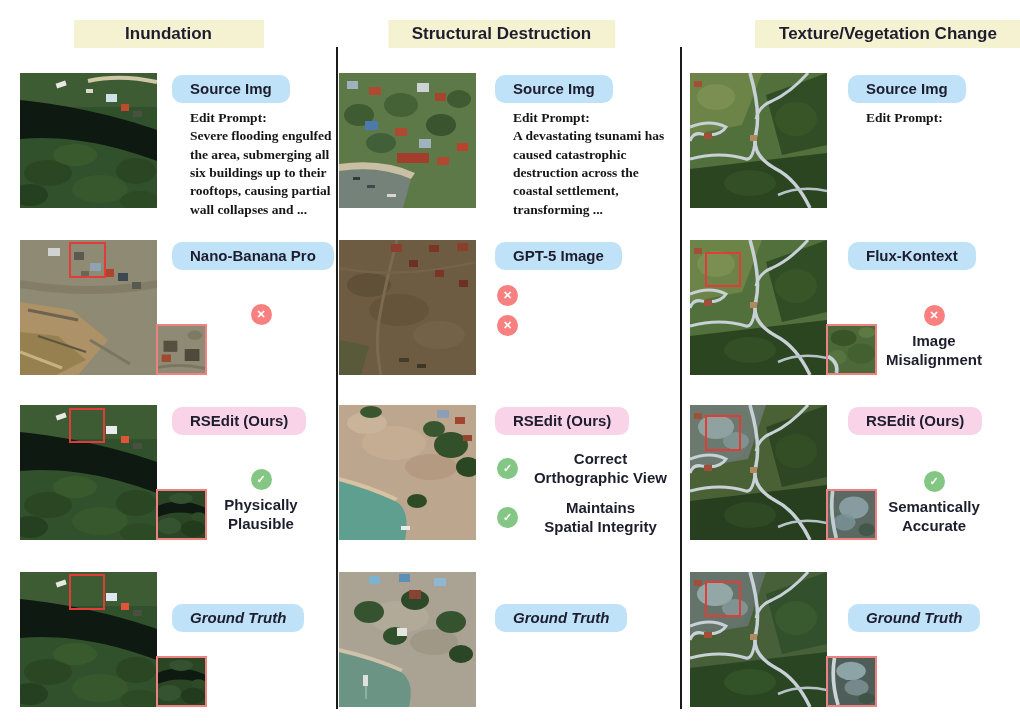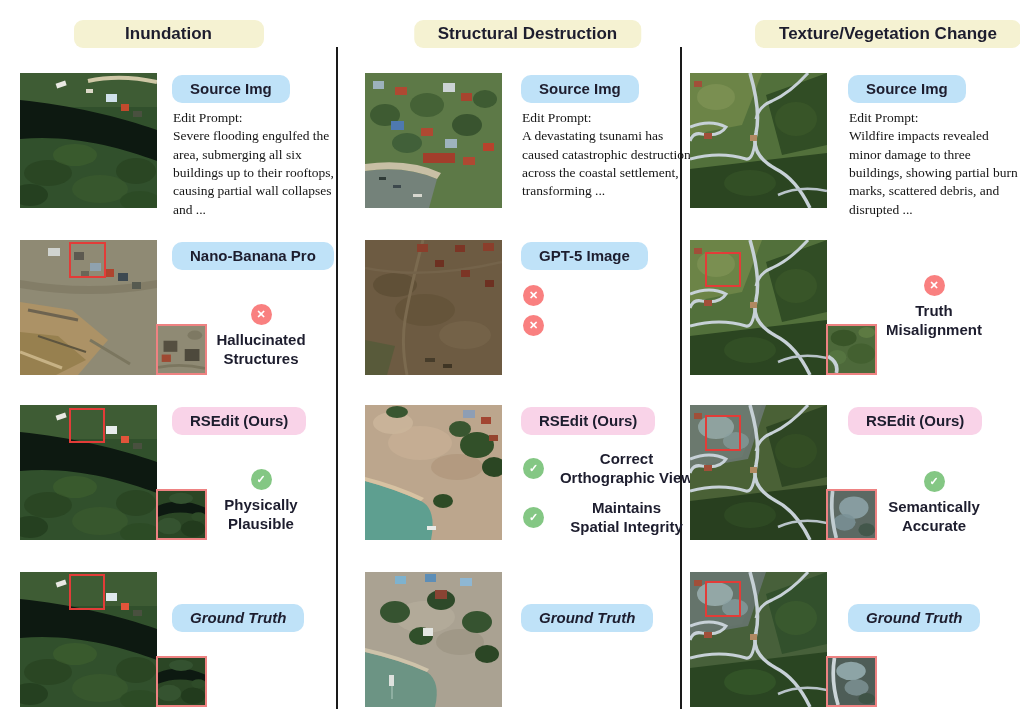--- a/index.html
+++ b/index.html
@@ -5,43 +5,43 @@
   html,body{margin:0;padding:0;background:#ffffff;}
   .figure{
     position:relative;width:1020px;height:722px;background:#fff;
     font-family:"Liberation Sans",sans-serif;color:var(--text-dark,#1d1d2e);
     overflow:hidden;
   }
   .divider{position:absolute;top:47px;height:662px;width:2px;background:var(--divider,#1a1a1a);}
   .d1{left:336px;} .d2{left:680px;}
   .col{position:absolute;top:0;height:722px;}
   .c0{left:0;width:337px;}
-  .c1{left:356px;width:343px;}
+  .c1{left:330px;width:343px;}
   .c2{left:682px;width:372px;padding-left:40px;}
   .header{
     position:absolute;top:20px;left:50%;transform:translateX(-50%);
-    background:var(--header-bg,#f5f2d2);border-radius:9px;
+    background:var(--header-bg,#f5f2d2);border-radius:0;
     font-weight:700;font-size:17px;line-height:20px;padding:4px 24px;
     white-space:nowrap;min-width:142px;text-align:center;color:var(--text-dark,#1d1d2e);
   }
   .img-wrap{position:absolute;width:137px;height:135px;}
   .img-wrap svg{display:block;width:137px;height:135px;}
   .redbox{position:absolute;border:2px solid var(--box-red,#e23c38);background:transparent;}
   .inset{position:absolute;left:136px;top:84px;width:47px;height:47px;border:2px solid var(--inset-border,#ee8282);}
   .inset svg{display:block;width:47px;height:47px;}
   .label-area{position:absolute;}
   .pill{
     display:inline-block;border-radius:10px;font-weight:700;font-size:15px;
     line-height:20px;padding:4px 18px;margin-top:2px;white-space:nowrap;
     color:var(--text-dark,#1d1d2e);
   }
   .pill-blue{background:var(--label-bg,#bfe2f8);}
   .pill-pink{background:var(--ours-bg,#f9d3e8);}
   .mt32{margin-top:32px;font-style:italic;}
-  .prompt{font-family:"Liberation Serif",serif;font-size:13.5px;line-height:1.36;color:#151515;margin:6px 0 0 1px;}
+  .prompt{font-family:"Liberation Serif",serif;font-size:13.5px;line-height:1.36;color:#151515;margin:6px 0 0 18px;font-weight:bold;}
   .point{display:flex;}
   .point .icon{
     width:21px;height:21px;border-radius:50%;flex:0 0 21px;
     display:flex;align-items:center;justify-content:center;
     color:#fff;font-size:11px;font-weight:700;
   }
   .icon.cross{background:var(--cross-bg,#f98080);}
   .icon.check{background:var(--check-bg,#84c784);}
   .point-text{
     font-weight:700;font-size:15px;line-height:1.27;text-align:center;
@@ -119,22 +119,20 @@
           <rect x="4" y="31" width="10" height="8" fill="#9f4932"></rect>
           <path d="M0,45 Q25,40 51,46" stroke="#7b765f" stroke-width="3" fill="none"></path>
           <ellipse cx="40" cy="10" rx="8" ry="5" fill="#7e7963"></ellipse>
         </svg>
       </div>
     </div>
     <div class="label-area" style="left:172px;top:240px;width:162px">
       <span class="pill pill-blue">Nano-Banana Pro</span>
       <div class="point stack" style="margin-top:34px">
         <span class="icon cross">✕</span>
-        <div class="point-text">Hallucinated
-Structures</div>
       </div>
     </div>
 
     <div class="img-wrap" style="left:20px;top:405px">
       <svg viewBox="0 0 137 135">
         <rect width="137" height="135" fill="#31502c"></rect>
         <rect width="137" height="34" fill="#3e5c34"></rect>
         <path d="M0,27 C50,32 100,44 137,57 L137,88 C100,74 50,61 0,66 Z" fill="#0d1911"></path>
         <ellipse cx="28" cy="100" rx="24" ry="13" fill="#294422" opacity="0.85"></ellipse>
         <ellipse cx="80" cy="116" rx="28" ry="14" fill="#3b5a2e" opacity="0.7"></ellipse>
@@ -344,21 +342,20 @@
         <path d="M88,122 Q110,112 137,118" stroke="#b8c3c9" stroke-width="2.5" fill="none"></path>
         <rect x="4" y="8" width="8" height="6" fill="#a14f39"></rect>
         <rect x="14" y="60" width="8" height="6" fill="#a14f39"></rect>
         <rect x="60" y="62" width="7" height="6" fill="#b08961"></rect>
       </svg>
     </div>
     <div class="label-area" style="left:166px;top:73px;width:170px">
       <span class="pill pill-blue">Source Img</span>
       <div class="prompt">
         <div>Edit Prompt:</div>
-        <div>Wildfire impacts revealed minor damage to three buildings, showing partial burn marks, scattered debris, and disrupted ...</div>
       </div>
     </div>
 
     <div class="img-wrap" style="left:8px;top:240px">
       <svg viewBox="0 0 137 135">
         <rect width="137" height="135" fill="#52703b"></rect>
         <path d="M0,0 L72,0 L52,52 L0,62 Z" fill="#6c8447"></path>
         <ellipse cx="26" cy="24" rx="19" ry="13" fill="#7c9153" opacity="0.85"></ellipse>
         <path d="M76,22 L137,0 L137,72 L92,82 Z" fill="#314d25"></path>
         <path d="M0,96 L137,80 L137,135 L0,135 Z" fill="#2b4521"></path>
@@ -379,23 +376,24 @@
           <rect width="51" height="51" fill="#4d693a"></rect>
           <ellipse cx="17" cy="13" rx="14" ry="9" fill="#395528"></ellipse>
           <ellipse cx="36" cy="30" rx="15" ry="11" fill="#436030"></ellipse>
           <ellipse cx="10" cy="34" rx="10" ry="8" fill="#557440"></ellipse>
           <path d="M0,33 Q12,40 9,51" stroke="#c7d1d7" stroke-width="4" fill="none"></path>
           <ellipse cx="42" cy="7" rx="9" ry="6" fill="#5d7a42"></ellipse>
         </svg>
       </div>
     </div>
     <div class="label-area" style="left:166px;top:240px;width:170px">
+      <span class="pill pill-blue">Flux-Kontext</span>
       <div class="point stack" style="margin-top:35px">
         <span class="icon cross">✕</span>
-        <div class="point-text">Truth
+        <div class="point-text">Image
 Misalignment</div>
       </div>
     </div>
 
     <div class="img-wrap" style="left:8px;top:405px">
       <svg viewBox="0 0 137 135">
         <rect width="137" height="135" fill="#4a6136"></rect>
         <path d="M0,0 L72,0 L52,52 L0,62 Z" fill="#5f7344"></path>
         <path d="M76,22 L137,0 L137,72 L92,82 Z" fill="#2e4623"></path>
         <path d="M0,96 L137,80 L137,135 L0,135 Z" fill="#283f1f"></path>

